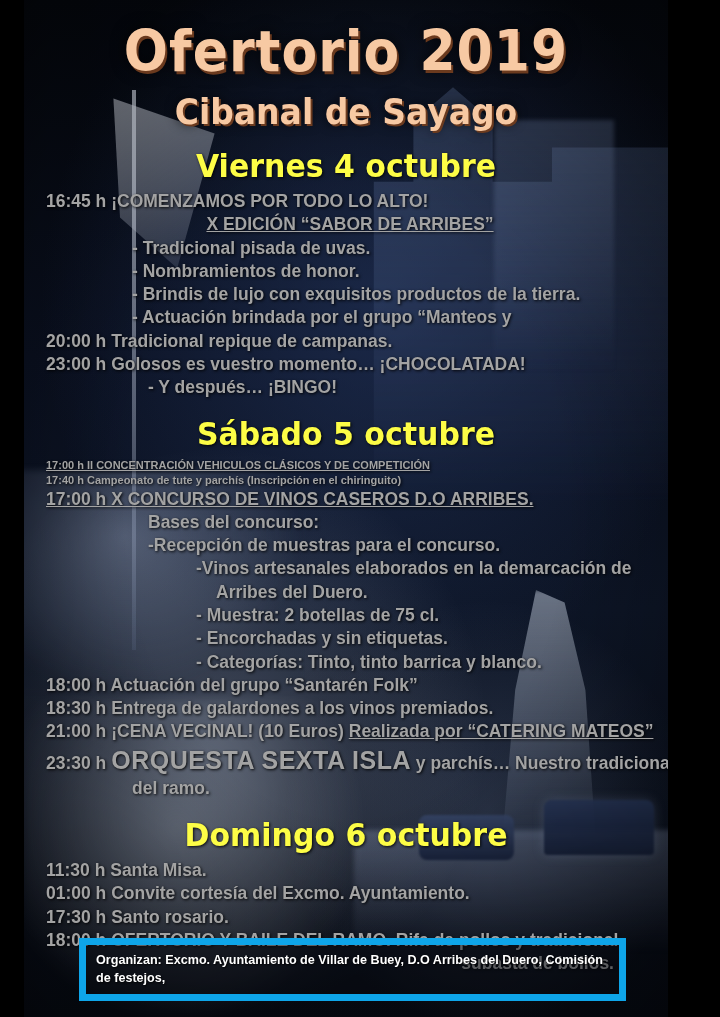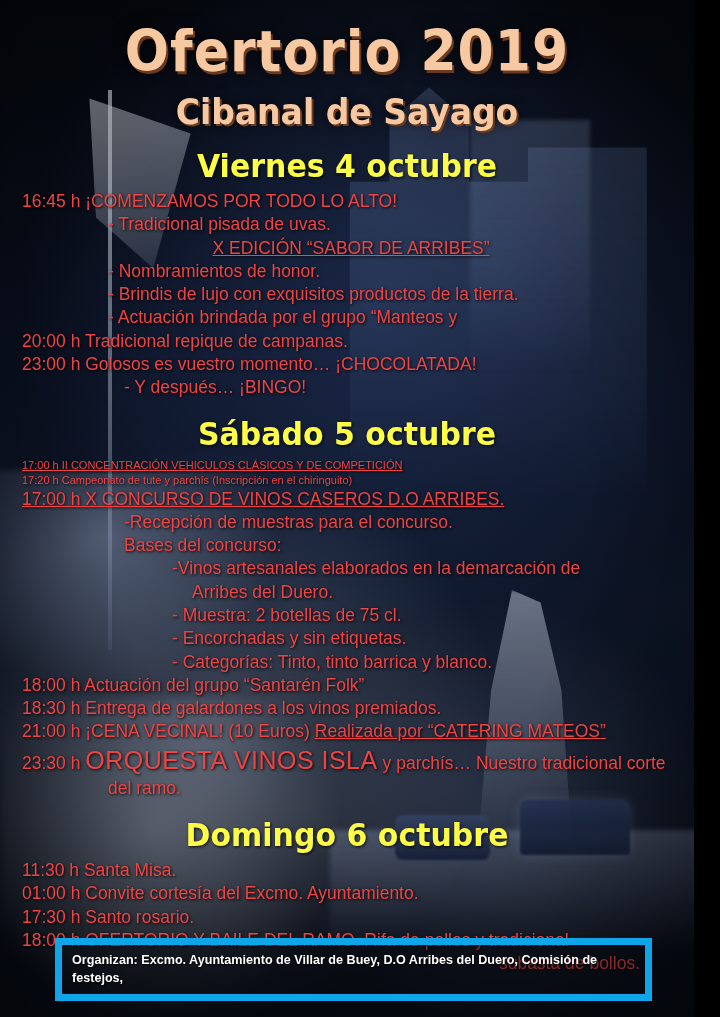--- a/index.html
+++ b/index.html
@@ -5,24 +5,25 @@
   html, body {
     margin: 0;
     padding: 0;
     background: #000;
   }
   body {
     font-family: "Liberation Sans", sans-serif;
   }
   .poster {
     position: relative;
-    width: 694px;
+    width: 644px;
     height: 1017px;
     overflow: hidden;
     background: #05070d;
+    margin-left: 24px;
   }
   
   .bg {
     position: absolute;
     inset: 0;
     background:
       radial-gradient(ellipse 60% 40% at 30% 72%, rgba(210,220,240,0.28), rgba(0,0,0,0) 70%),
       radial-gradient(ellipse 45% 30% at 72% 80%, rgba(150,170,210,0.22), rgba(0,0,0,0) 70%),
       radial-gradient(ellipse 70% 50% at 55% 30%, rgba(40,60,105,0.55), rgba(0,0,0,0) 75%),
       linear-gradient(180deg, #05080f 0%, #0a1020 35%, #0d1526 60%, #070b14 100%);
@@ -165,22 +166,22 @@
     font-size: 30px;
     color: #fdfd46;
     text-shadow: 1px 1px 3px rgba(0,0,0,0.9);
     margin: 18px 0 6px 0;
     transform: scaleY(1.04);
   }
   .block {
     padding: 0 14px 0 22px;
   }
   .line {
-    color: #ef4444;
-    font-weight: normal;
+    color: #a3a3a3;
+    font-weight: bold;
     font-size: 17.5px;
     line-height: 1.33;
     text-shadow: 1px 1px 3px rgba(0,0,0,0.95);
     margin: 0;
     white-space: nowrap;
   }
   .line.center { text-align: center; }
   .line.right { text-align: right; padding-right: 40px; }
   .line.small { font-size: 11px; }
   .u { text-decoration: underline; }
@@ -229,46 +230,46 @@
   <div class="vignette"></div>
 
   <div class="content">
 
     <h1 class="title-main">Ofertorio 2019</h1>
     <h2 class="title-sub">Cibanal de Sayago</h2>
 
     <div class="day-head">Viernes 4 octubre</div>
     <div class="block">
       <p class="line">16:45 h ¡COMENZAMOS POR TODO LO ALTO!</p>
+      <p class="line center u">X EDICIÓN “SABOR DE ARRIBES”</p>
       <p class="line ind1">- Tradicional pisada de uvas.</p>
-      <p class="line center u">X EDICIÓN “SABOR DE ARRIBES”</p>
       <p class="line ind1">- Nombramientos de honor.</p>
       <p class="line ind1">- Brindis de lujo con exquisitos productos de la tierra.</p>
       <p class="line ind1">- Actuación brindada por el grupo “Manteos y</p>
       <p class="line">20:00 h Tradicional repique de campanas.</p>
       <p class="line">23:00 h Golosos es vuestro momento… ¡CHOCOLATADA!</p>
       <p class="line ind2">- Y después… ¡BINGO!</p>
     </div>
 
     <div class="day-head">Sábado 5 octubre</div>
     <div class="block">
       <p class="line small u">17:00 h  II CONCENTRACIÓN VEHICULOS CLÁSICOS Y DE COMPETICIÓN</p>
-      <p class="line small">17:20 h Campeonato de tute y parchís (Inscripción en el chiringuito)</p>
+      <p class="line small">17:40 h Campeonato de tute y parchís (Inscripción en el chiringuito)</p>
       <p class="line u">17:00 h X CONCURSO DE VINOS CASEROS D.O ARRIBES.</p>
+      <p class="line ind2">Bases del concurso:</p>
       <p class="line ind2">-Recepción de muestras para el concurso.</p>
-      <p class="line ind2">Bases del concurso:</p>
       <p class="line ind3">-Vinos artesanales elaborados en la demarcación de</p>
       <p class="line ind4">Arribes del Duero.</p>
       <p class="line ind3">- Muestra: 2 botellas de 75 cl.</p>
       <p class="line ind3">- Encorchadas y sin etiquetas.</p>
       <p class="line ind3">- Categorías: Tinto, tinto barrica y blanco.</p>
       <p class="line">18:00 h Actuación del grupo “Santarén Folk”</p>
       <p class="line">18:30 h Entrega de galardones a los vinos premiados.</p>
       <p class="line"><span>21:00 h ¡CENA VECINAL! (10 Euros) </span><span class="u">Realizada por “CATERING MATEOS”</span></p>
-      <p class="line"><span>23:30 h </span><span class="hl-big">ORQUESTA VINOS ISLA</span><span> y parchís… Nuestro tradicional corte</span></p>
+      <p class="line"><span>23:30 h </span><span class="hl-big">ORQUESTA SEXTA ISLA</span><span> y parchís… Nuestro tradicional corte</span></p>
       <p class="line ind1">del ramo.</p>
     </div>
 
     <div class="day-head">Domingo 6 octubre</div>
     <div class="block">
       <p class="line">11:30 h Santa Misa.</p>
       <p class="line">01:00 h Convite cortesía del Excmo. Ayuntamiento.</p>
       <p class="line">17:30 h Santo rosario.</p>
       <p class="line">18:00 h OFERTORIO Y BAILE DEL RAMO. Rifa de pollos y tradicional</p>
       <p class="line right">subasta de bollos.</p>

